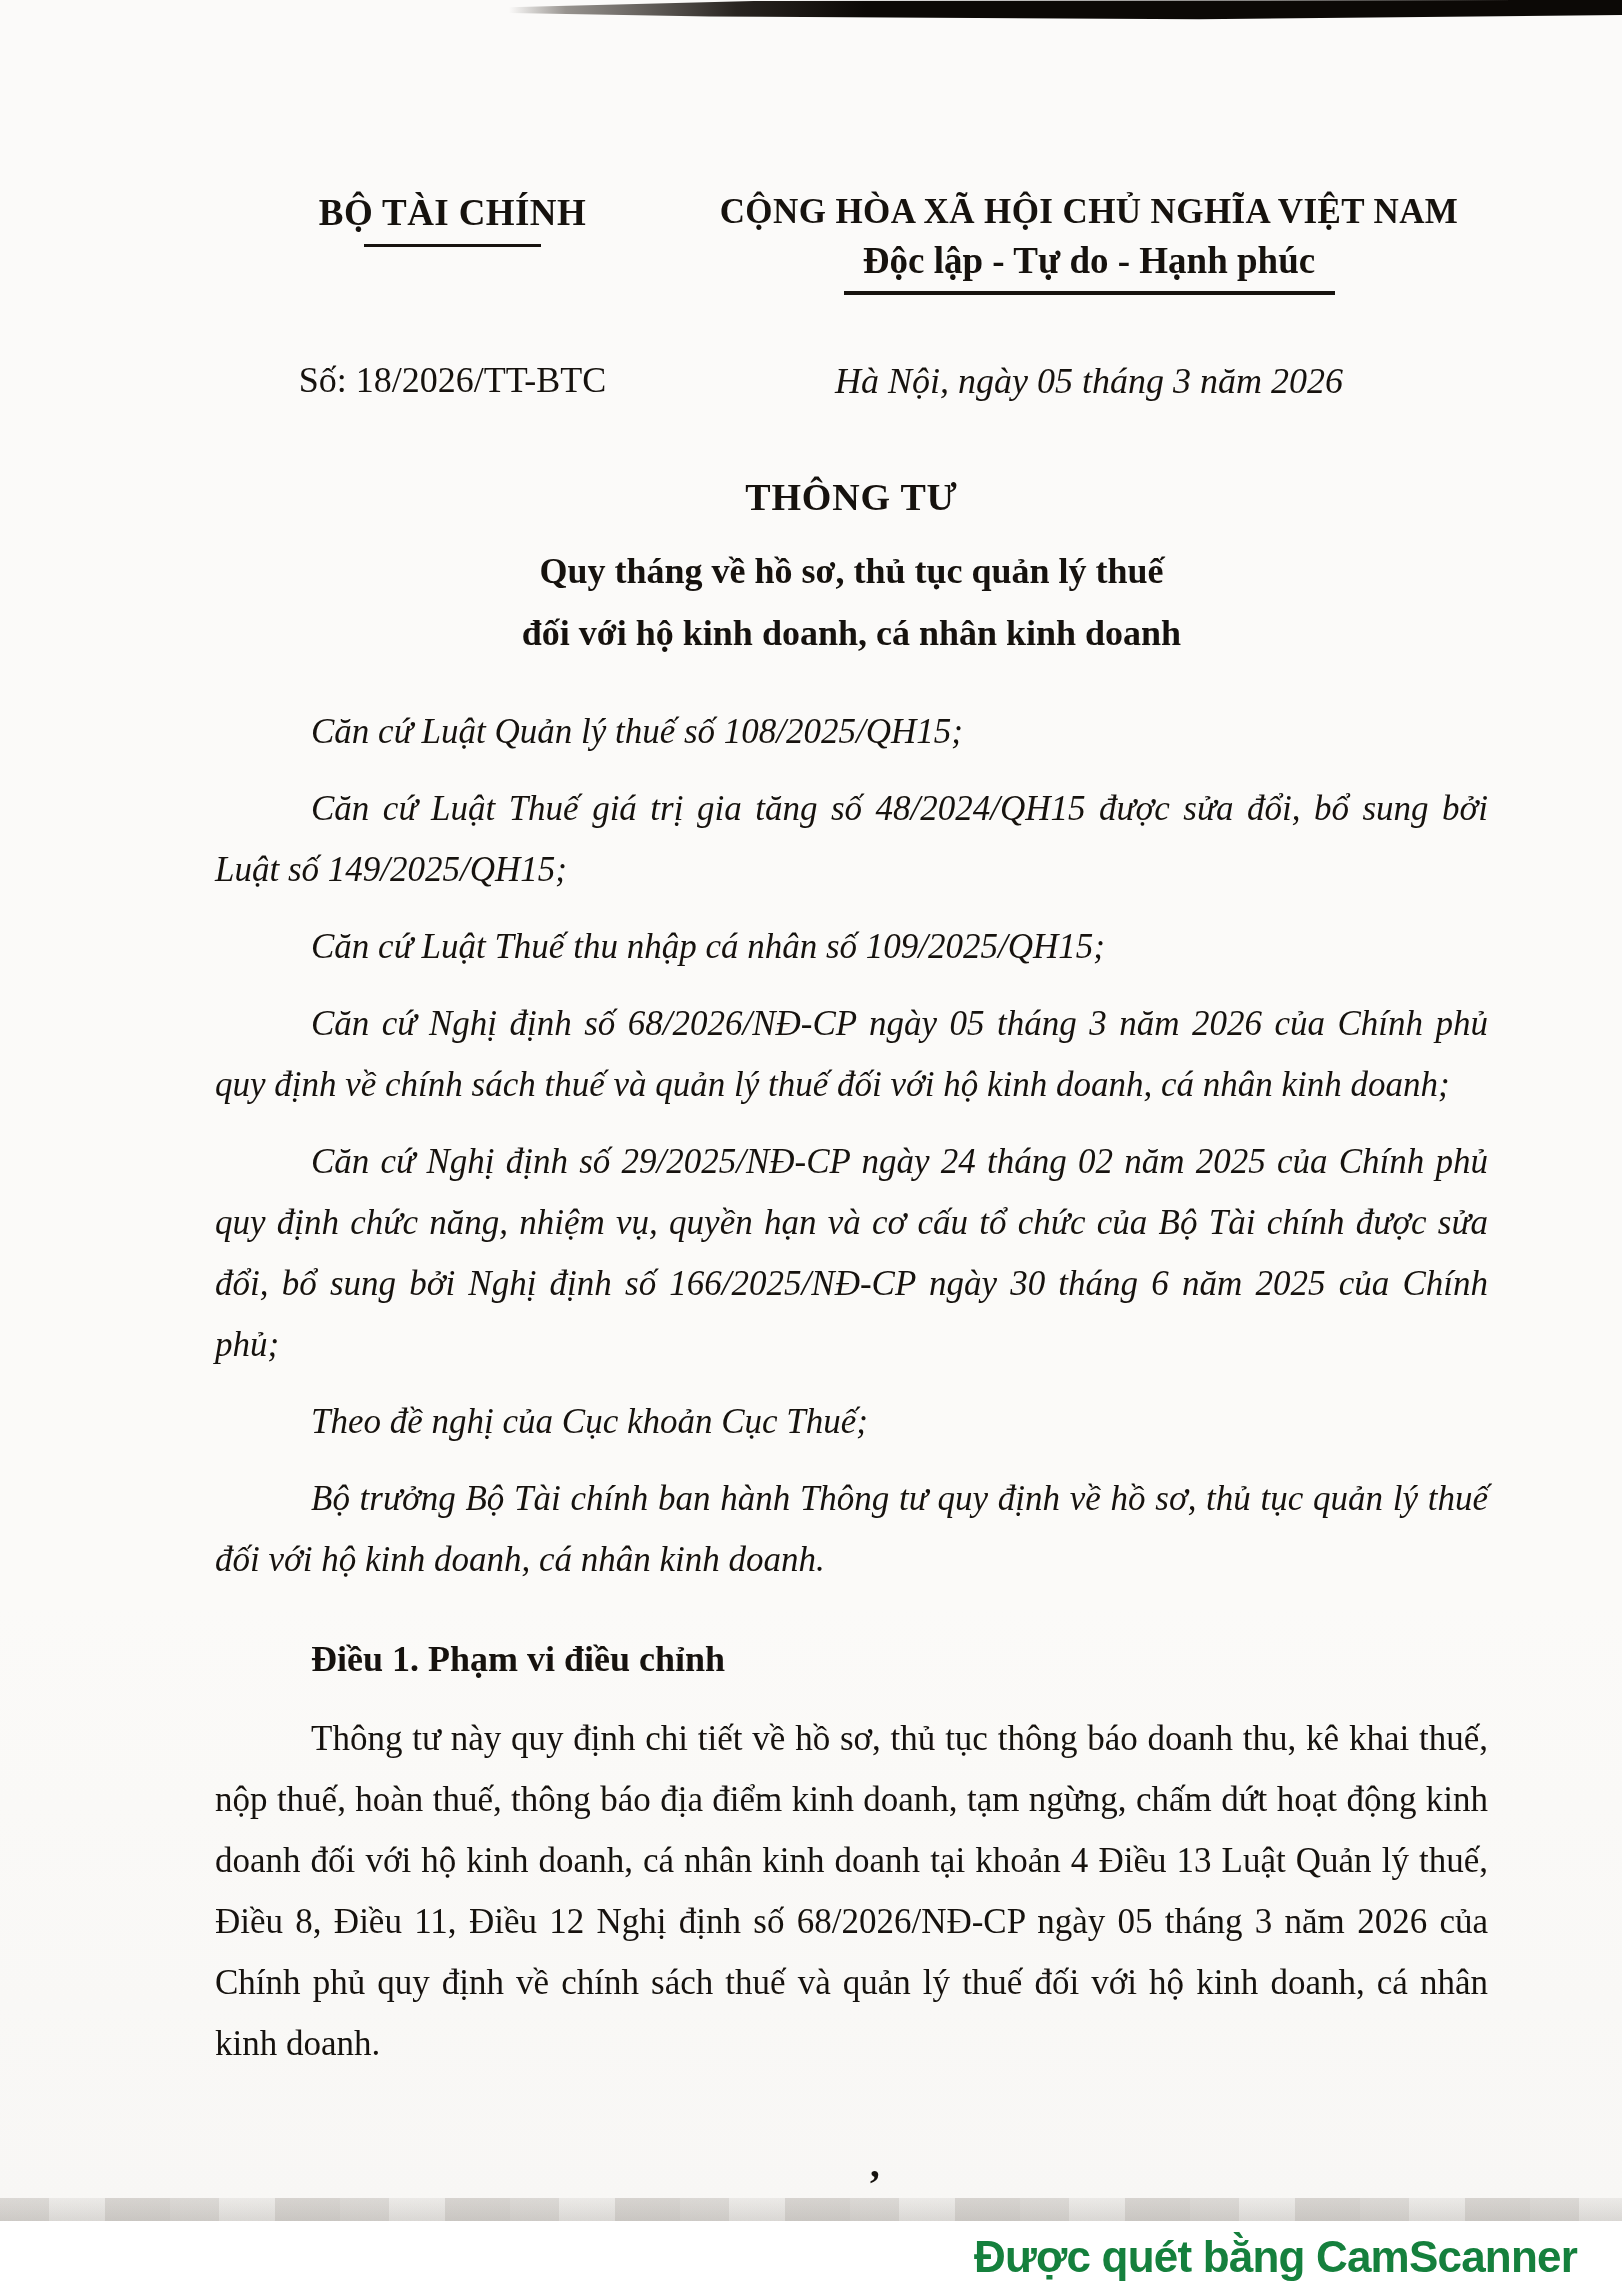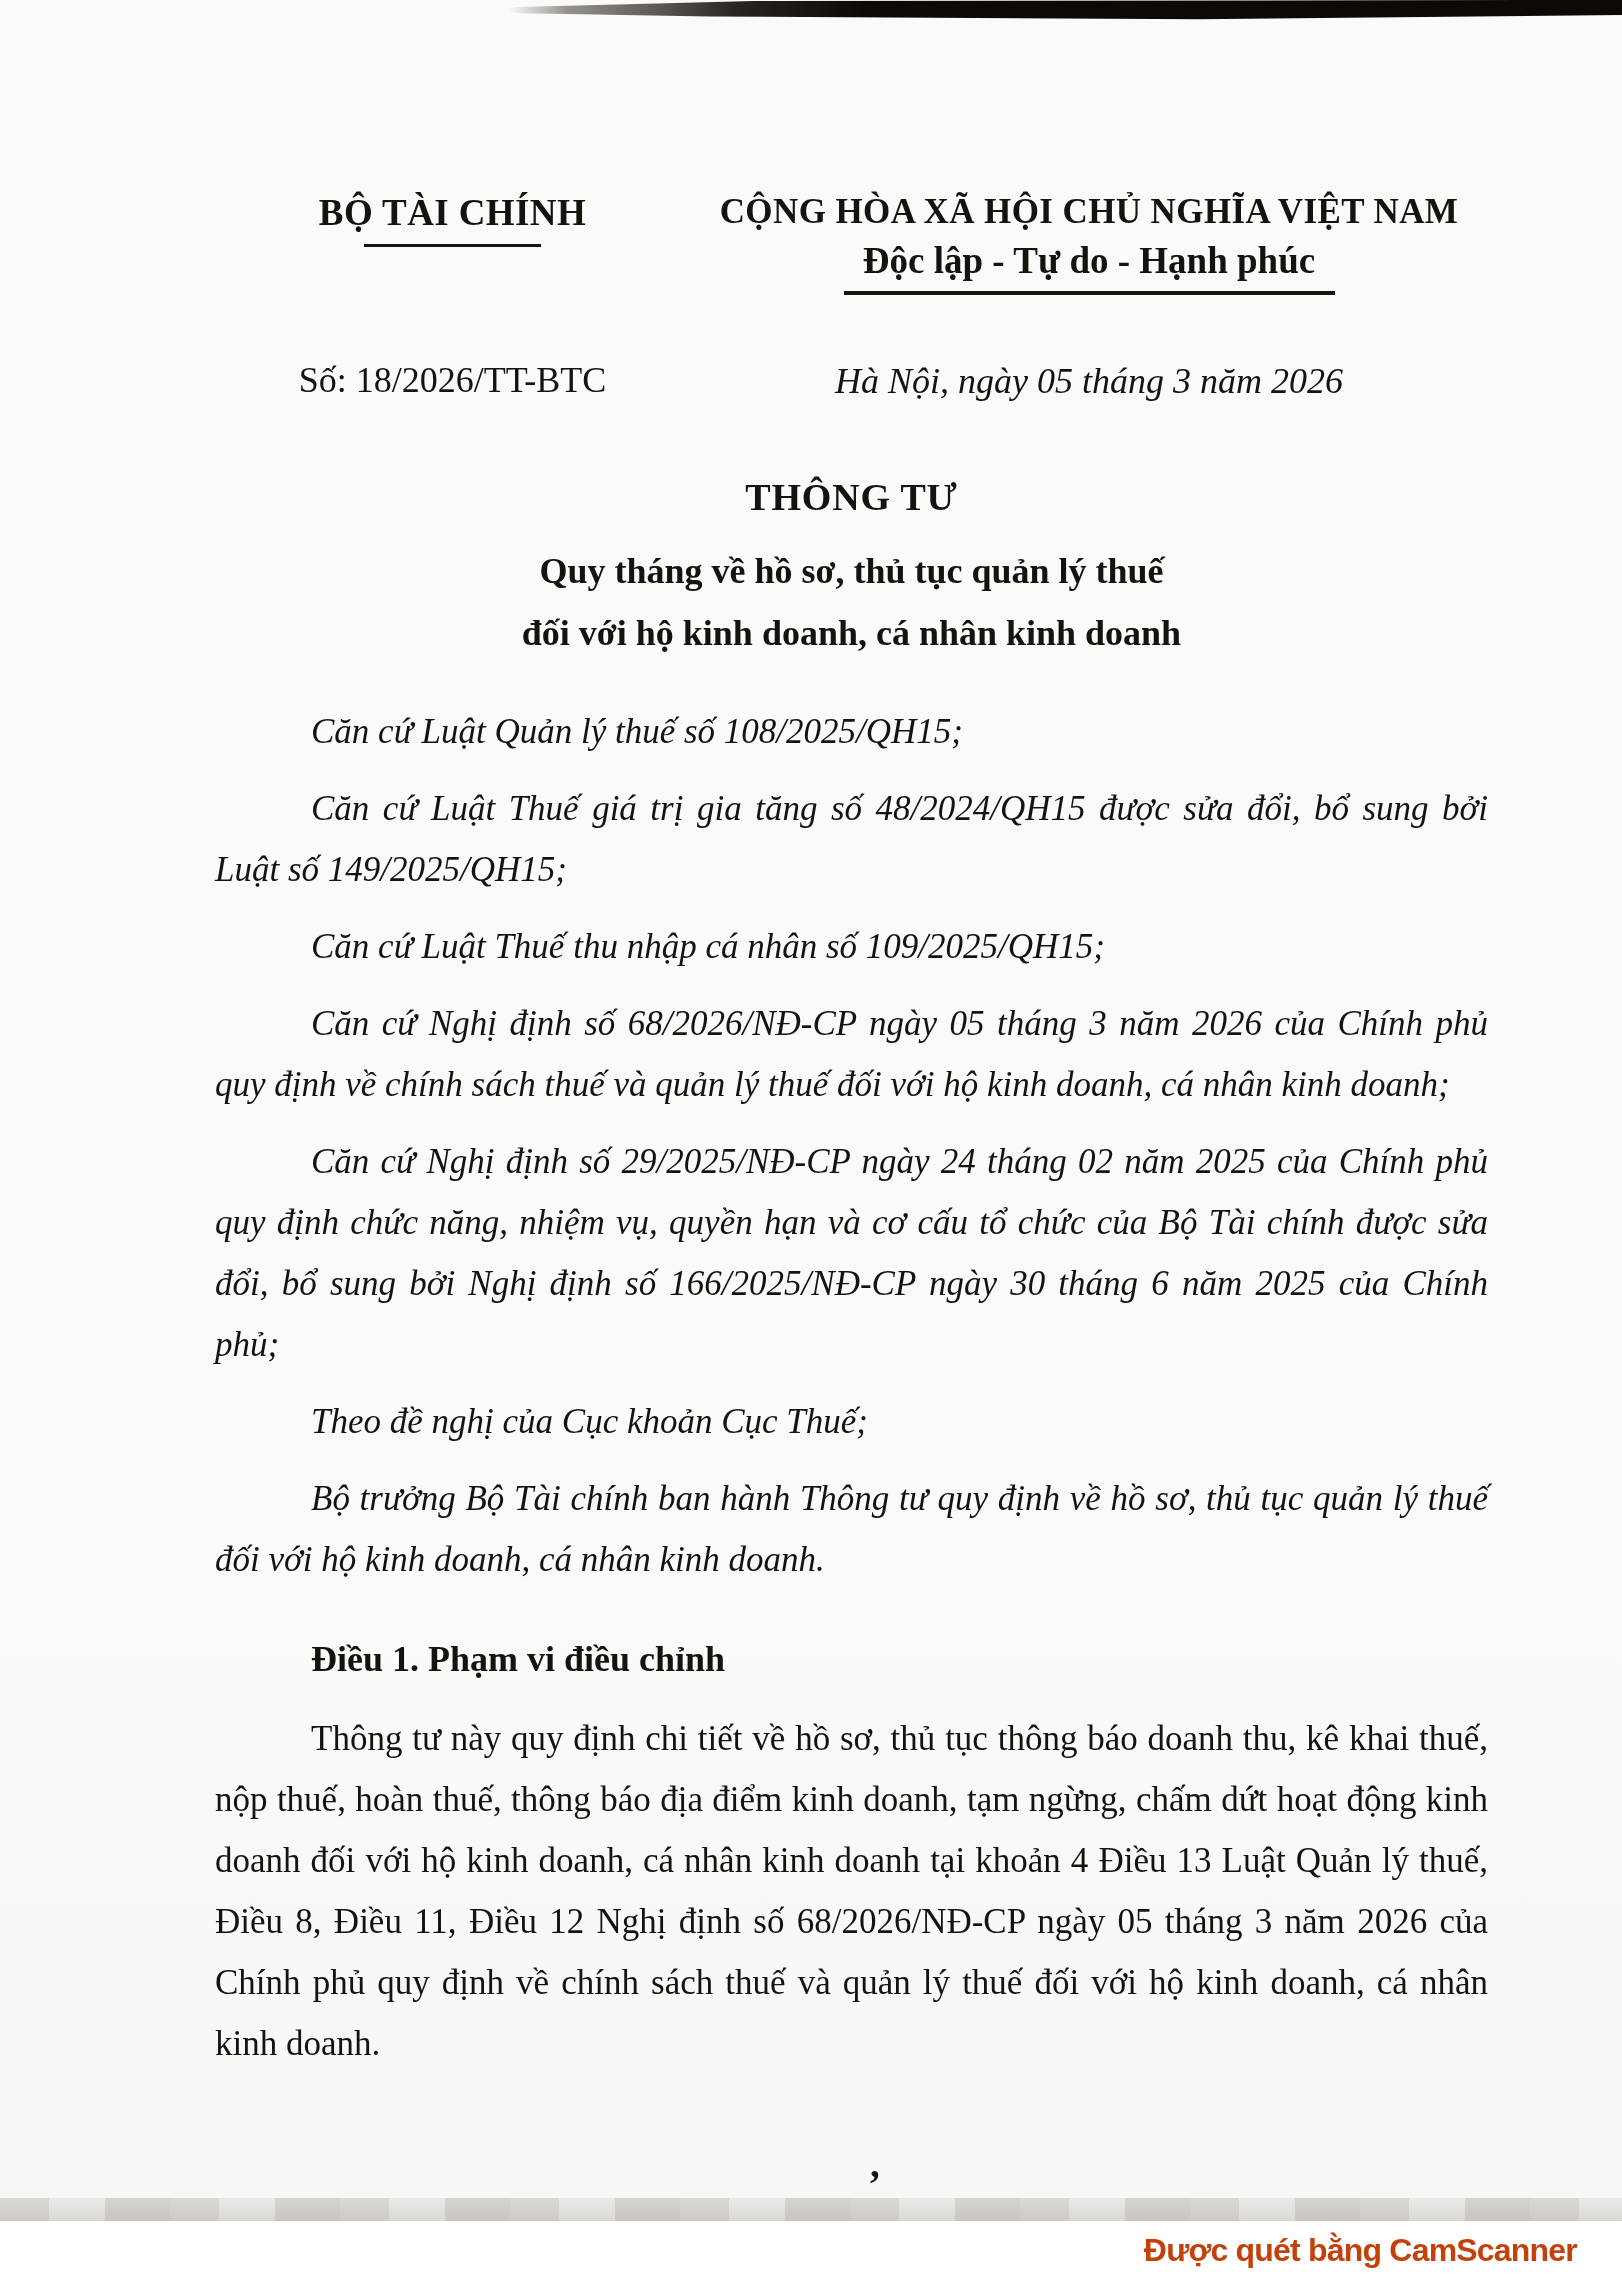--- a/index.html
+++ b/index.html
@@ -53,21 +53,21 @@
       repeating-linear-gradient(90deg,
         rgba(150,143,136,.25) 0 49px,
         rgba(150,143,136,.08) 49px 105px,
         rgba(150,143,136,.3) 105px 170px),
       linear-gradient(180deg,rgba(140,134,128,.05),rgba(140,134,128,.22));
   }
   .bottom-band{position:absolute;left:0;right:0;top:2221px;height:75px;background:#ffffff;}
   .camscanner{
     position:absolute;right:45px;top:11.4px;
     font-family:"Liberation Sans","DejaVu Sans",sans-serif;
-    font-size:32px;font-weight:bold;letter-spacing:-0.8px;color:#c2410c;
+    font-size:44px;font-weight:bold;letter-spacing:-0.8px;color:#15803d;
   }
 </style>
 </head>
 <body>
 
 <div class="page">
 
   <div class="top-bar"></div>
 
   <div class="content">

